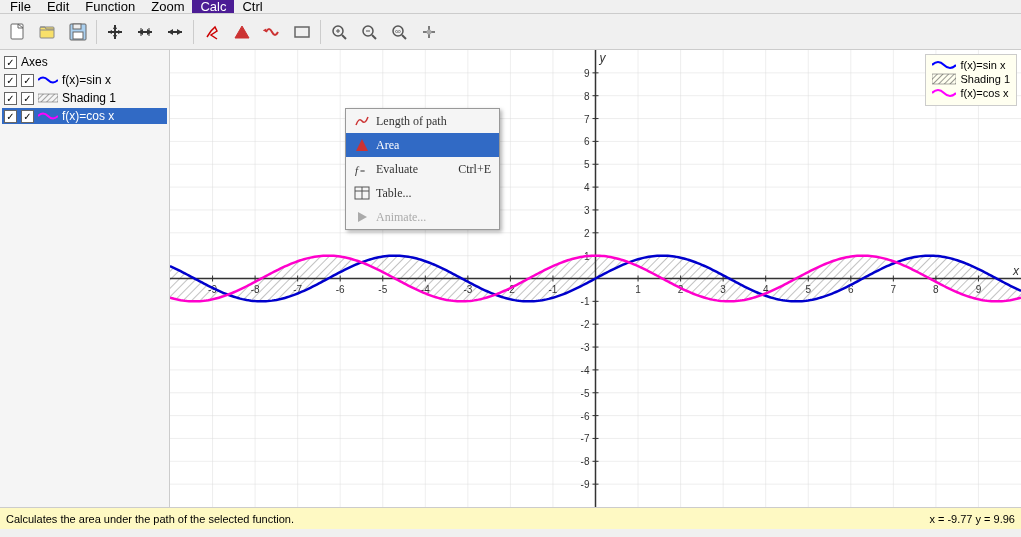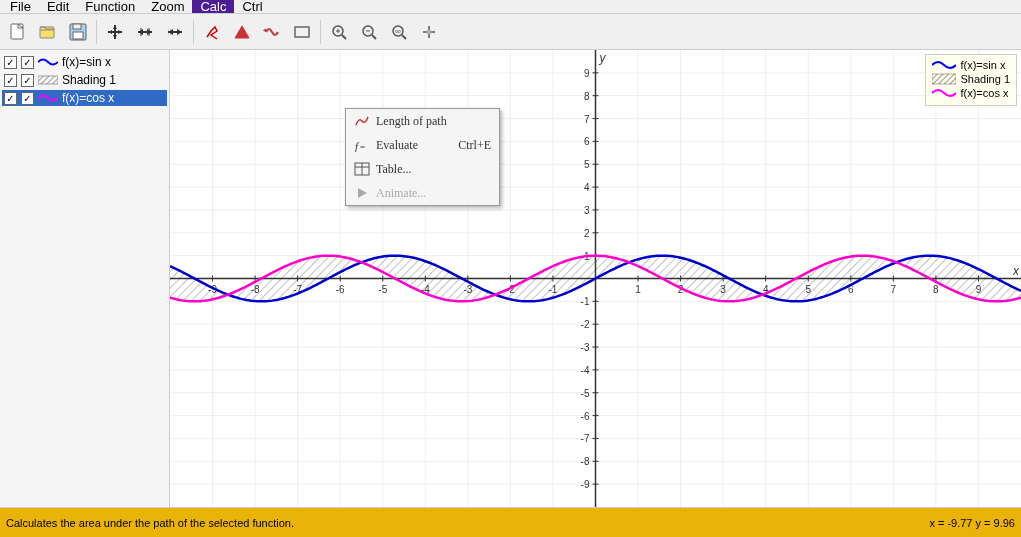--- a/index.html
+++ b/index.html
@@ -51,21 +51,21 @@
     
     #legend {
       position: absolute; top: 4px; right: 4px;
       border: 1px solid #ccc; background: #fffff0;
       padding: 4px 6px; font-size: 11px; z-index: 10;
     }
     .legend-row { display: flex; align-items: center; gap: 4px; margin-bottom: 2px; }
 
     
     #statusbar {
-      height: 30px; background: #eab308; border-top: 1px solid #ccc;
+      height: 22px; background: #fef9c3; border-top: 1px solid #ccc;
       display: flex; align-items: center; font-size: 11px; padding: 0 6px;
       justify-content: space-between;
     }
 
     
     #calc-menu {
       position: absolute; top: 58px; left: 175px;
       background: #f5f5f5; border: 1px solid #999;
       box-shadow: 2px 2px 4px rgba(0,0,0,0.3);
       z-index: 100; width: 155px; font-family: Liberation Serif, serif;
@@ -192,20 +192,24 @@
     <svg width="18" height="18" viewBox="0 0 18 18">
         <path d="M9 3 L9 7 M9 11 L9 15 M3 9 L7 9 M11 9 L15 9" stroke="#555" stroke-width="1.5"></path>
         <circle cx="9" cy="9" r="2.5" fill="#aaa"></circle>
       </svg>
   </div>
 </div>
 
 <div id="main">
 
   <div id="sidebar">
+    <div class="sidebar-row">
+      <div class="cb checked"></div>
+      <span class="sidebar-label">Axes</span>
+    </div>
     <div class="sidebar-row">
       <div class="cb checked"></div>
       <div class="cb checked"></div>
       <svg width="20" height="10">
           <path d="M0 5 Q5 0 10 5 Q15 10 20 5" stroke="#0000ff" stroke-width="2" fill="none"></path>
         </svg>
       <span class="sidebar-label">f(x)=sin x</span>
     </div>
     <div class="sidebar-row">
       <div class="cb checked"></div>
@@ -385,20 +389,28 @@
     
     <div id="calc-menu">
       <div class="calc-menu-item">
         <span class="menu-icon">
           <svg width="16" height="16" viewBox="0 0 16 16">
               <path d="M2 12 Q5 4 8 8 Q11 12 14 4" stroke="#cc3333" stroke-width="1.5" fill="none"></path>
             </svg>
         </span>
         <span>Length of path</span>
       </div>
+      <div class="calc-menu-item highlighted">
+        <span class="menu-icon">
+          <svg width="16" height="16" viewBox="0 0 16 16">
+              <polygon points="8,2 2,14 14,14" fill="#cc3333"></polygon>
+            </svg>
+        </span>
+        <span>Area</span>
+      </div>
       <div class="calc-menu-item">
         <span class="menu-icon">
           <svg width="16" height="16" viewBox="0 0 16 16">
               <text x="1" y="13" font-size="11" fill="#333" font-style="italic">f</text>
               <text x="6" y="13" font-size="9" fill="#333">=</text>
             </svg>
         </span>
         <span>Evaluate</span>
         <span class="shortcut">Ctrl+E</span>
       </div>

